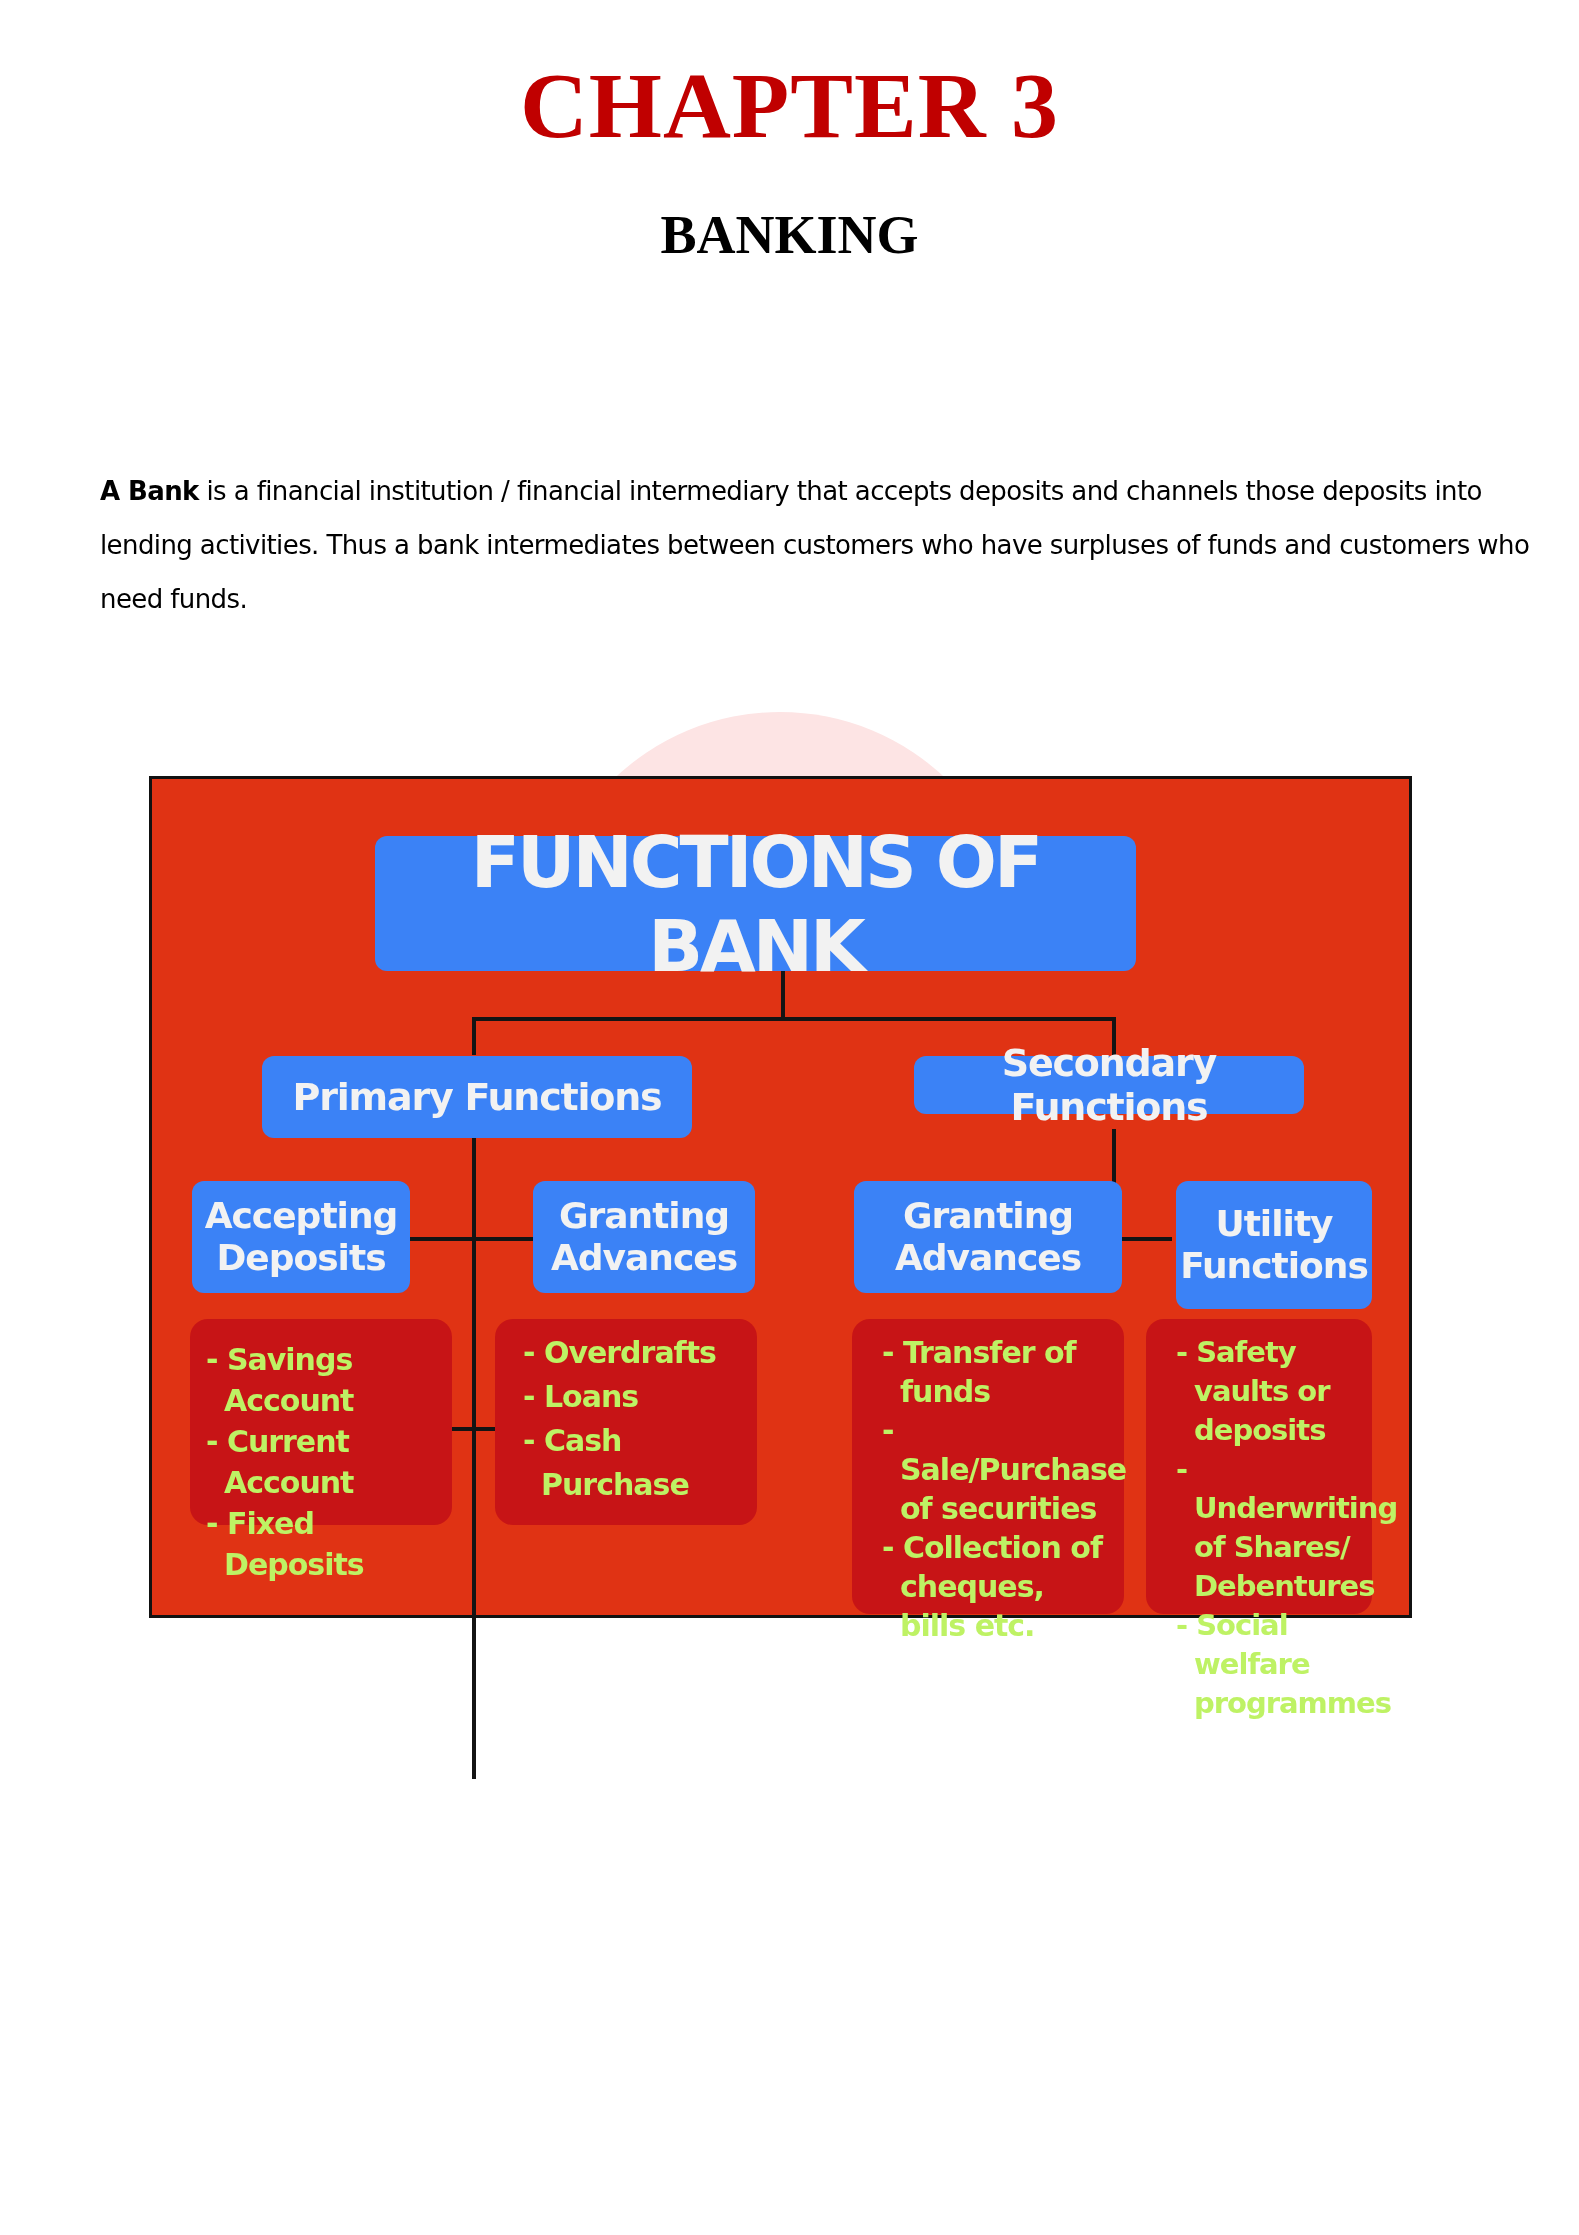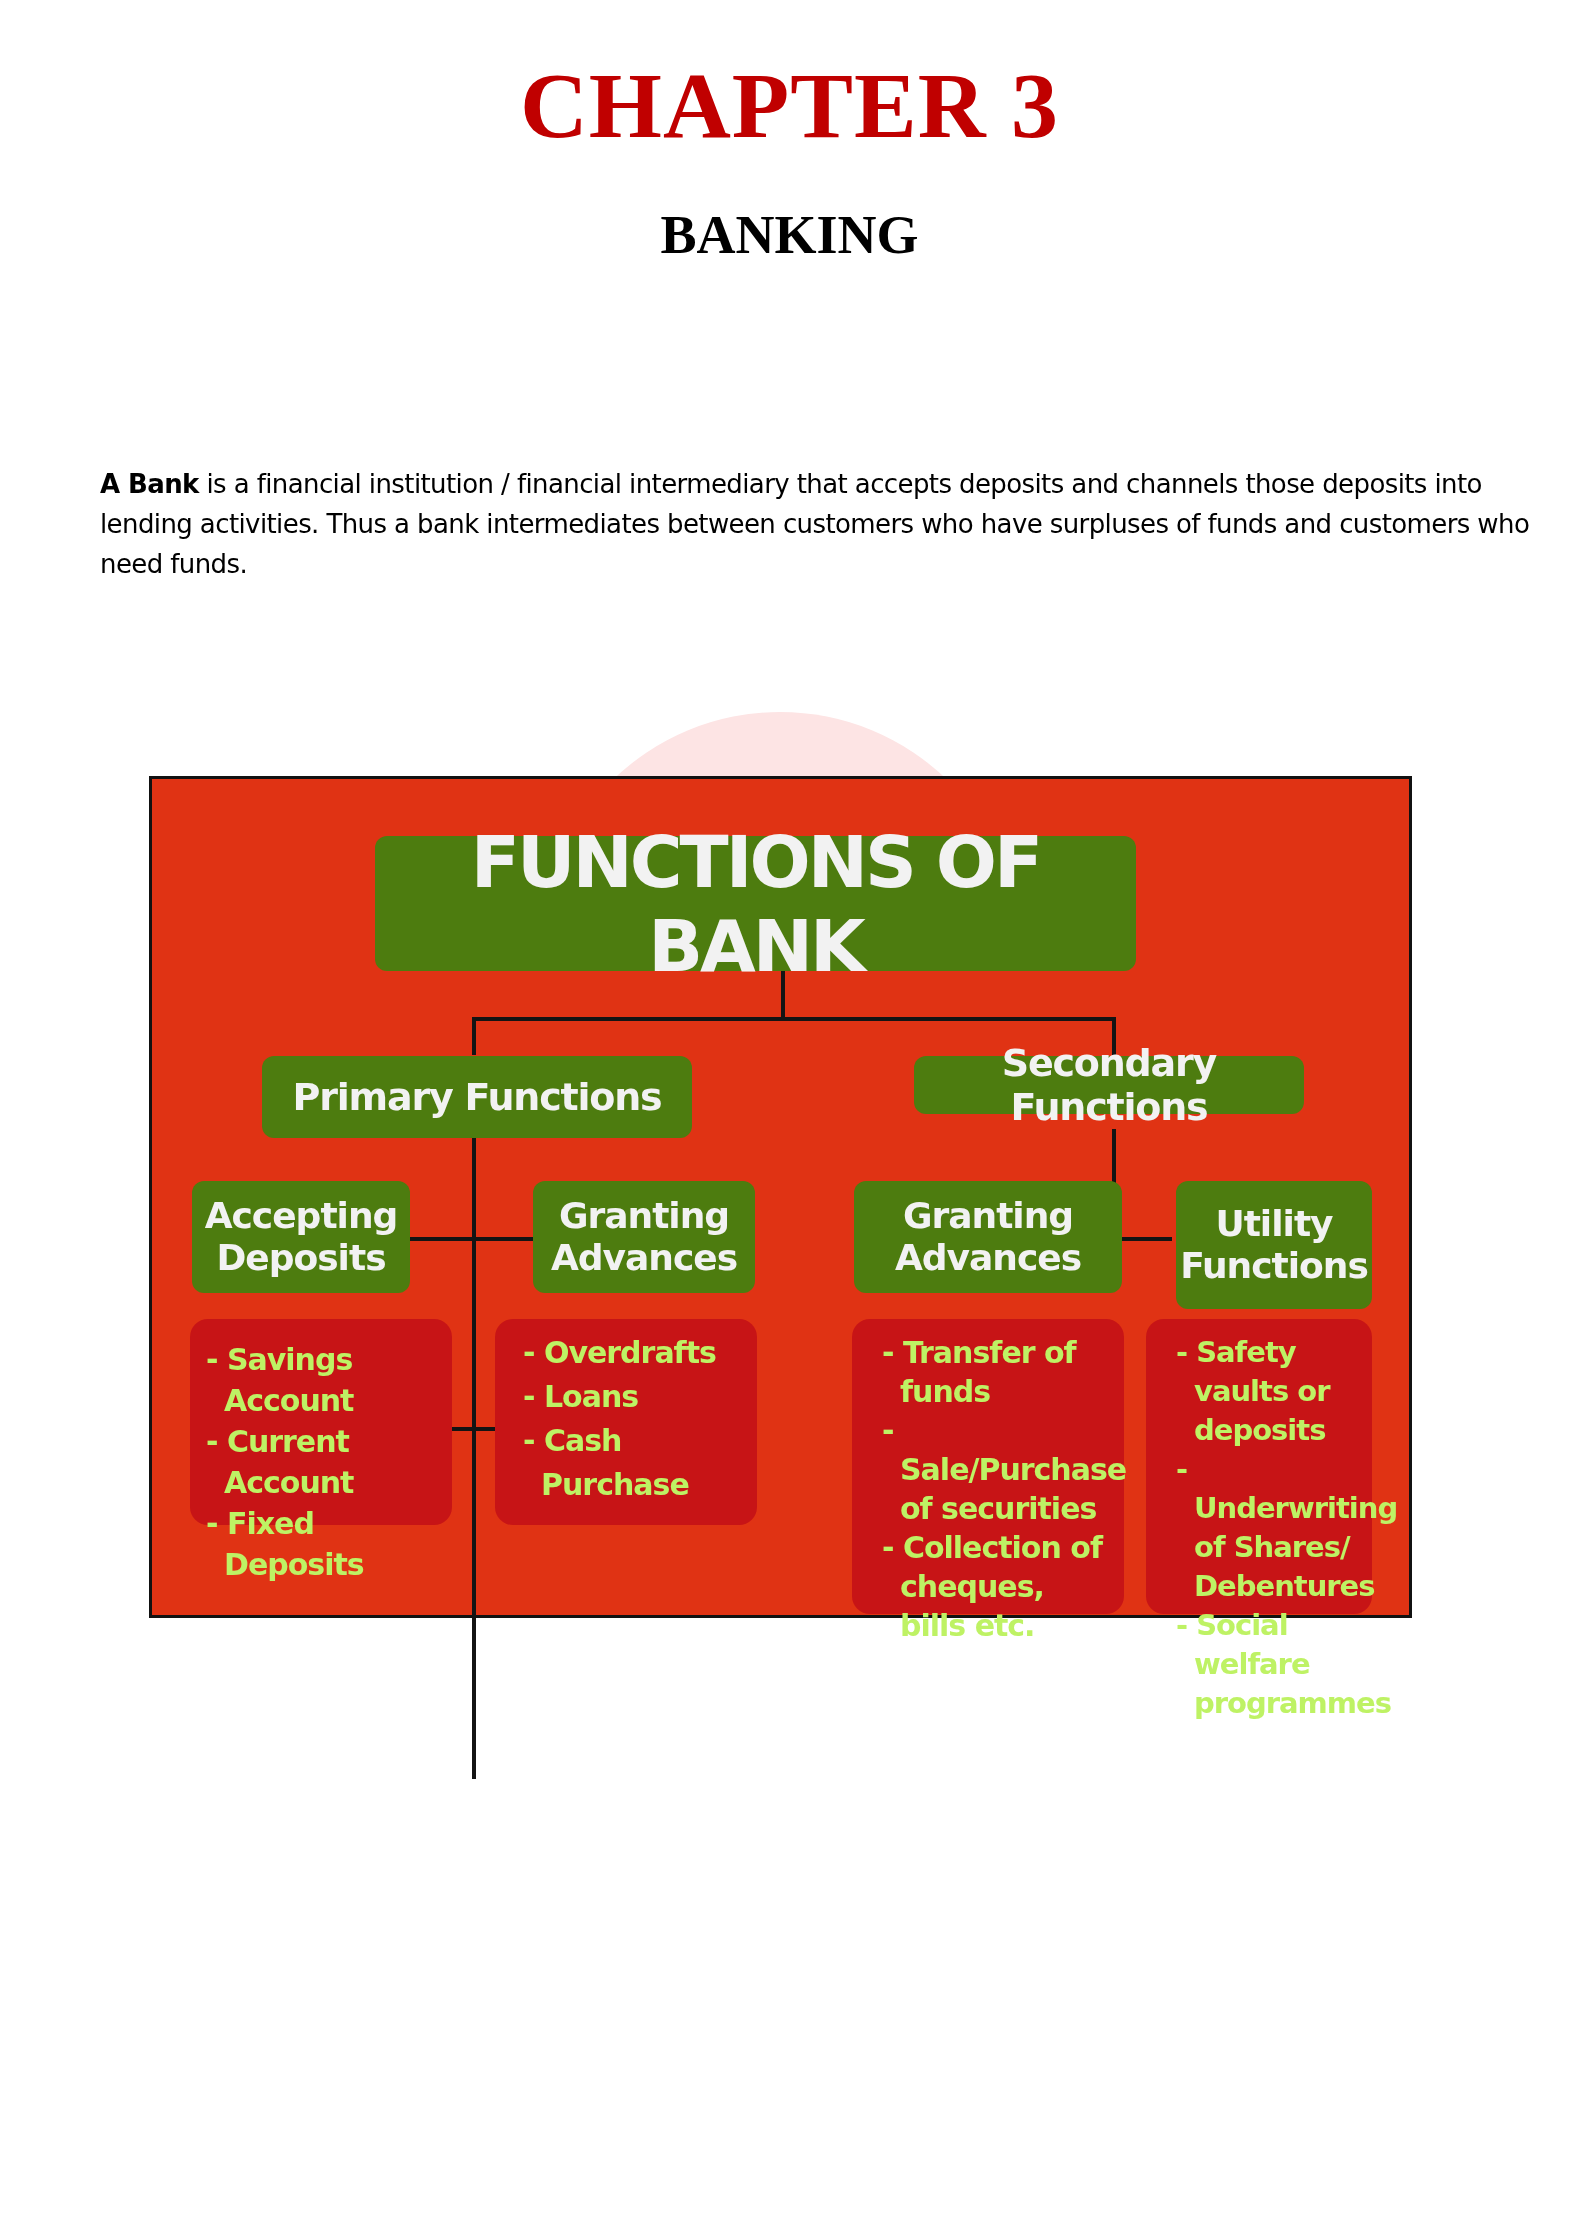--- a/index.html
+++ b/index.html
@@ -10,37 +10,37 @@
     font-family: "Liberation Serif", serif; font-weight: bold; font-size: 94px;
     color: #c00000; line-height: 1; letter-spacing: 1px;
   }
   .chapter-subtitle {
     position: absolute; left: 0; top: 208px; width: 1579px; text-align: center;
     font-family: "Liberation Serif", serif; font-weight: bold; font-size: 54px;
     color: #000000; line-height: 1;
   }
   .intro {
     position: absolute; left: 100px; top: 438px; width: 1450px;
-    font-family: "DejaVu Sans", sans-serif; font-size: 26px; line-height: 40px; color: #000;
+    font-family: "DejaVu Sans", sans-serif; font-size: 26px; line-height: 54px; color: #000;
     letter-spacing: -0.6px;
   }
   .intro b { font-weight: bold; }
 
   .watermark {
     position: absolute; left: 540px; top: 712px; width: 480px; height: 480px;
     border-radius: 50%; background: #fde4e4;
   }
 
   .diagram {
     position: absolute; left: 149px; top: 776px; width: 1263px; height: 842px;
     background: #e03314; border: 3px solid #111; box-sizing: border-box;
   }
   .line { position: absolute; background: #141414; }
   .node {
-    position: absolute; background: #4d7c0f; color: #f2f2f2; border-radius: 12px;
+    position: absolute; background: #3b82f6; color: #f2f2f2; border-radius: 12px;
     display: flex; align-items: center; justify-content: center; text-align: center;
     font-family: "DejaVu Sans", sans-serif; font-weight: bold; box-sizing: border-box;
   }
   .node-root { font-size: 72px; letter-spacing: -3px; transform-origin: center; }
   .node-l1 { font-size: 38px; letter-spacing: -1.2px; }
   .node-l2 { font-size: 36px; line-height: 42px; letter-spacing: -1px; }
   .list-box {
     position: absolute; background: #c71416; border-radius: 18px; box-sizing: border-box;
     color: #bef264; font-family: "DejaVu Sans", sans-serif; font-weight: bold;
     font-size: 30px; letter-spacing: -1px;

